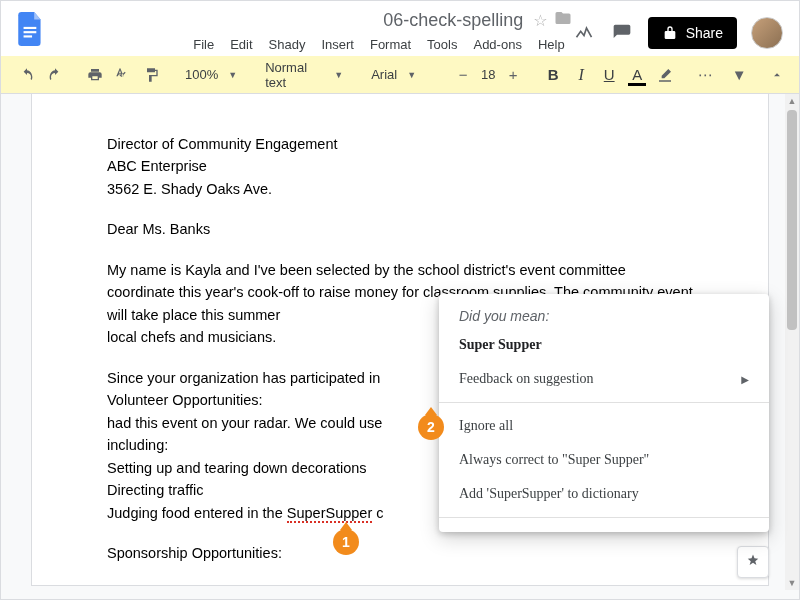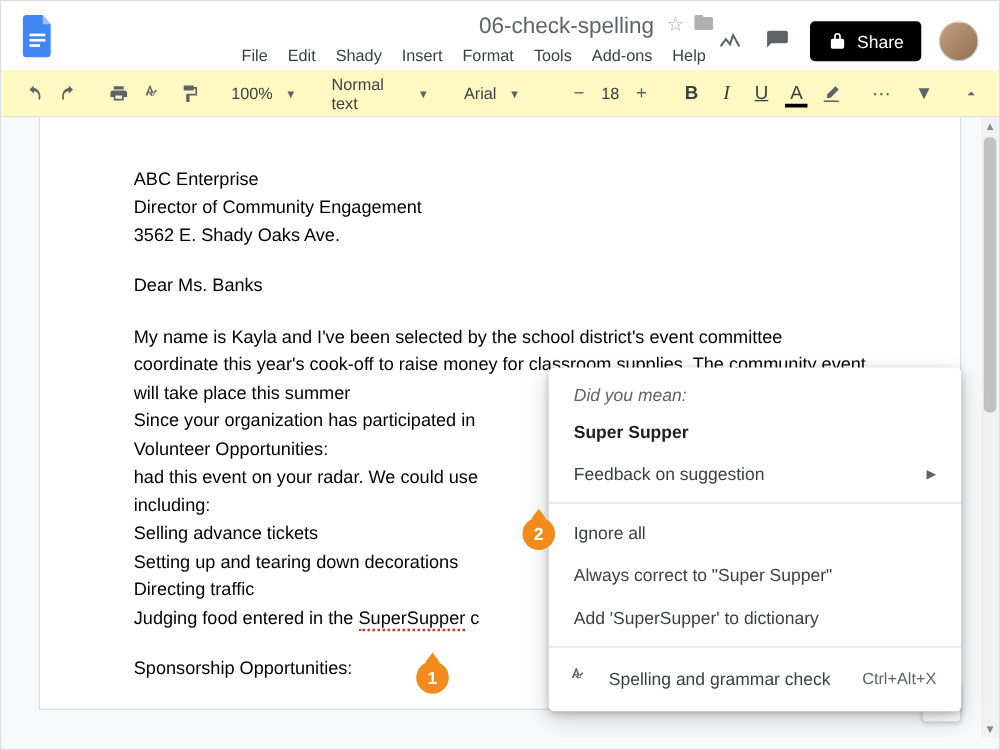--- a/index.html
+++ b/index.html
@@ -182,20 +182,21 @@
     padding: 6px 20px 4px 20px;
     color: #5f6368;
     font-style: italic;
   }
   .cm-item {
     padding: 9px 20px;
     cursor: pointer;
     display: flex;
     align-items: center;
     justify-content: space-between;
+    font-family: Liberation Serif, serif;
   }
   .cm-strong { font-weight: 700; color:#202124; }
   .cm-divider { height: 1px; background: #e0e0e0; margin: 6px 0; }
   .cm-left { display:flex; align-items:center; gap:14px; }
   .cm-shortcut { color:#5f6368; font-size:13px; }
   .cm-caret { color:#5f6368; font-size:10px; }
   .cm-icon {
     width:18px; text-align:center; color:#5f6368; font-size:14px;
     margin-left:-4px;
   }
@@ -368,33 +369,33 @@
   <div class="tb-btn">
     <svg width="14" height="14" viewBox="0 0 24 24" fill="#5f6368">
         <path d="M7 14l5-5 5 5z"></path>
       </svg>
   </div>
 </div>
 
 <div class="canvas">
 
   <div class="page">
+    <p class="para tight">Director of Community Engagement</p>
     <p class="para tight">ABC Enterprise</p>
-    <p class="para tight">Director of Community Engagement</p>
     <p class="para">3562 E. Shady Oaks Ave.</p>
 
     <p class="para">Dear Ms. Banks</p>
 
     <p class="para tight">My name is Kayla and I've been selected by the school district's event committee coordinate this year's cook-off to raise money for classroom supplies. The community event will take place this summer</p>
+    <p class="para">local chefs and musicians.</p>
 
     <p class="para tight">Since your organization has participated in</p>
     <p class="para tight">Volunteer Opportunities:</p>
     <p class="para tight">had this event on your radar. We could use</p>
     <p class="para tight">including:</p>
-    <p class="para tight">Selling advance tickets</p>
     <p class="para tight">Setting up and tearing down decorations</p>
     <p class="para tight">Directing traffic</p>
     <p class="para">
       <span>Judging food entered in the </span><span class="spellerr">SuperSupper</span><span> c</span>
     </p>
 
     <p class="para tight">Sponsorship Opportunities:</p>
 
   </div>
 
@@ -418,31 +419,20 @@
     <div class="cm-item">
       <span>Ignore all</span>
     </div>
     <div class="cm-item">
       <span>Always correct to "Super Supper"</span>
     </div>
     <div class="cm-item">
       <span>Add 'SuperSupper' to dictionary</span>
     </div>
     <div class="cm-divider"></div>
-    <div class="cm-item">
-      <span class="cm-left">
-        <span class="cm-icon">
-          <svg width="16" height="16" viewBox="0 0 24 24" fill="#5f6368">
-              <path d="M9.5 15L6 11.5l1.4-1.4L9.5 12.2l5.1-5.1L16 8.5 9.5 15zM7 2l-5 12h2.3l1-2.5h4.4l1 2.5H13L8 2H7zm-.9 7.5L7.5 5l1.4 4.5H6.1z"></path>
-            </svg>
-        </span>
-        <span>Spelling and grammar check</span>
-      </span>
-      <span class="cm-shortcut">Ctrl+Alt+X</span>
-    </div>
   </div>
 
   <div class="fab">
     <svg width="18" height="18" viewBox="0 0 24 24" fill="#5f6368">
         <path d="M12 2l2 5 5 .5-4 3.5 1.5 5L12 13l-4.5 3 1.5-5-4-3.5L10 7z"></path>
       </svg>
   </div>
 
   <div class="vscroll">
     <div class="arrow">▲</div>

